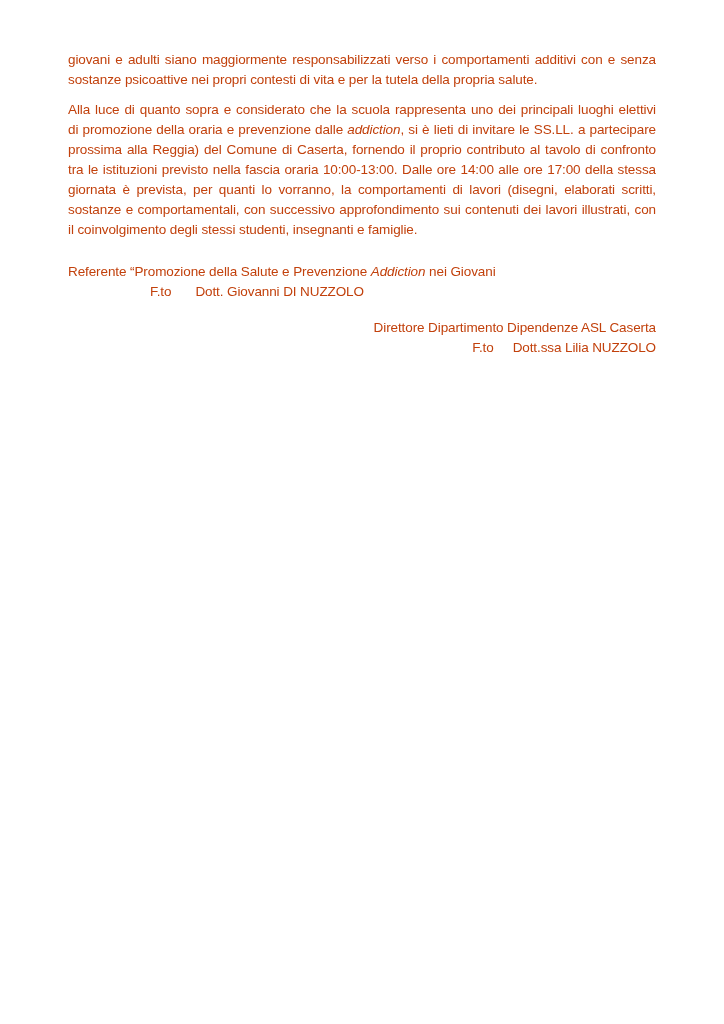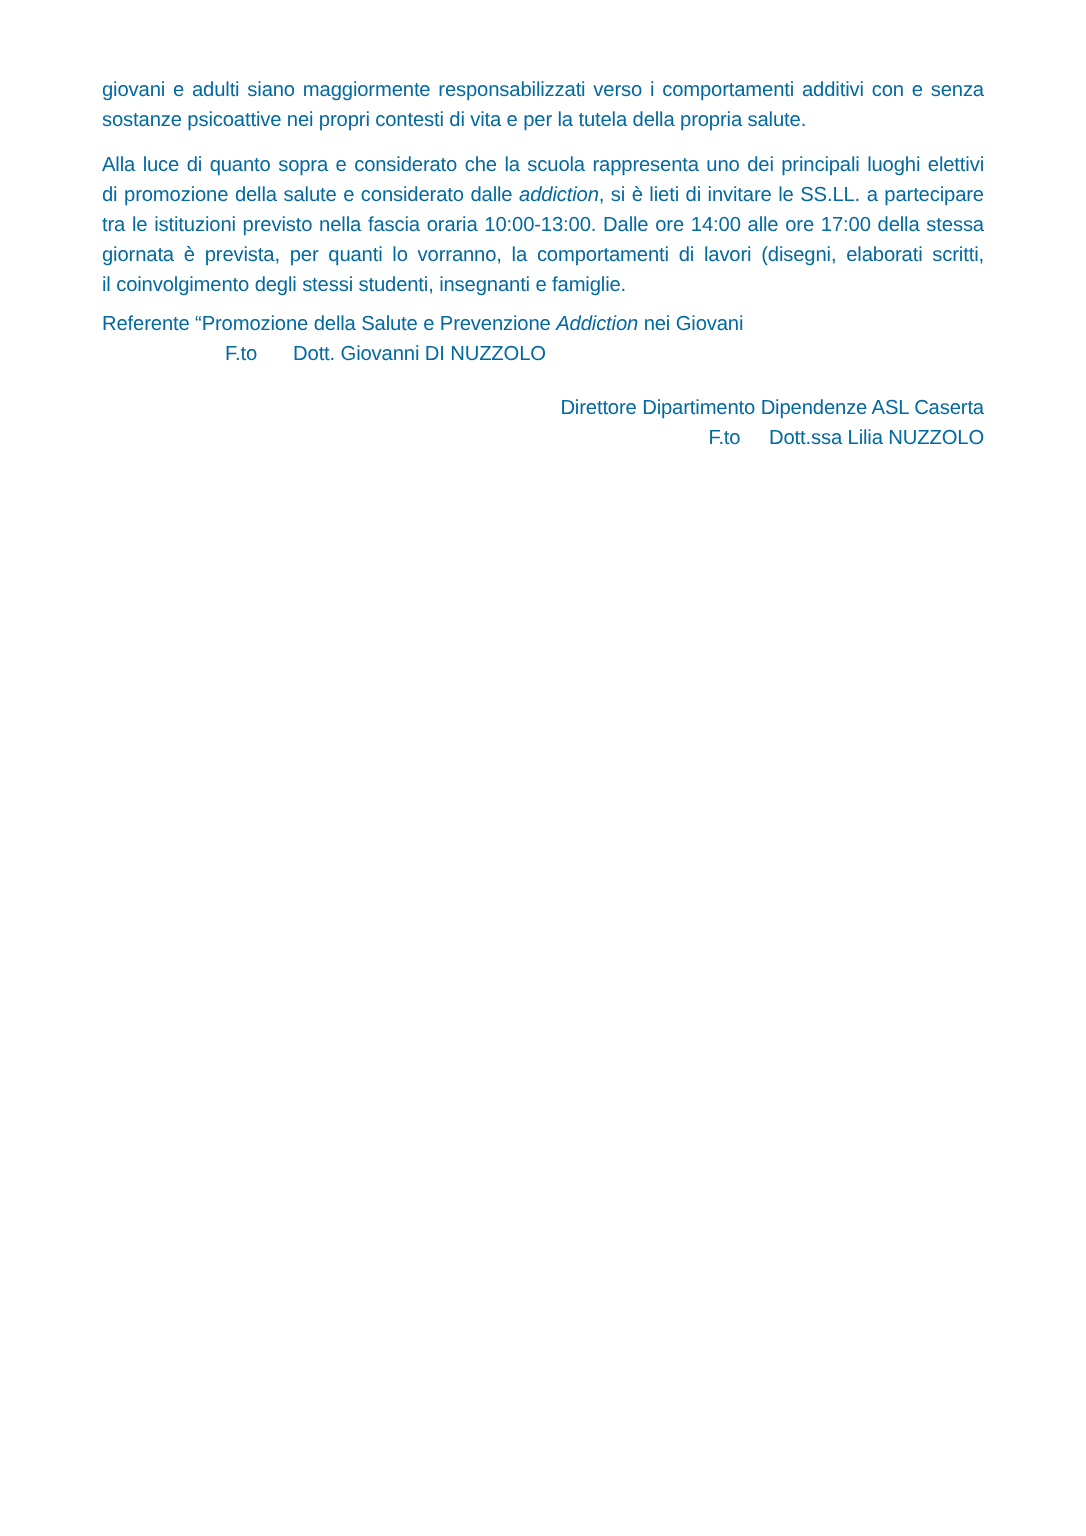--- a/index.html
+++ b/index.html
@@ -7,62 +7,64 @@
     padding: 0;
     background: #ffffff;
   }
   .page {
     position: relative;
     width: 724px;
     height: 1024px;
     box-sizing: border-box;
     background: #ffffff;
     padding: 50px 68px 0 68px;
-    color: #0369a1;
+    color: #c2410c;
     font-family: "Liberation Sans", "DejaVu Sans", sans-serif;
     font-size: 13.5px;
     line-height: 20px;
     letter-spacing: -0.1px;
     overflow: hidden;
   }
   .para { margin: 0; }
   .line {
     height: 20px;
     overflow: hidden;
     text-align: justify;
     text-align-last: justify;
   }
   .line-last {
     text-align: right;
     text-align-last: left;
   }
   .p2 { margin-top: 10px; }
   .it { font-style: italic; }
-  .referente-block { margin-top: 6px; }
+  .referente-block { margin-top: 22px; }
   .fto-line-left { padding-left: 82px; }
   .fto-line-left .fto { margin-right: 24px; }
   .direttore-block { margin-top: 16px; text-align: right; }
   .direttore-block .fto { margin-right: 19px; }
 </style>
 </head>
 <body>
 
 <div class="page">
 
   <div class="para">
     <div class="line">giovani e adulti siano maggiormente responsabilizzati verso i comportamenti additivi con e senza</div>
     <div class="line line-last">sostanze psicoattive nei propri contesti di vita e per la tutela della propria salute.</div>
   </div>
 
   <div class="para p2">
     <div class="line">Alla luce di quanto sopra e considerato che la scuola rappresenta uno dei principali luoghi elettivi</div>
-    <div class="line"><span>di promozione della salute e considerato dalle</span>
+    <div class="line"><span>di promozione della oraria e prevenzione dalle</span>
       <span class="it">addiction</span><span>, si è lieti di invitare le SS.LL. a partecipare</span></div>
+    <div class="line">prossima alla Reggia) del Comune di Caserta, fornendo il proprio contributo al tavolo di confronto</div>
     <div class="line">tra le istituzioni previsto nella fascia oraria 10:00-13:00. Dalle ore 14:00 alle ore 17:00 della stessa</div>
     <div class="line">giornata è prevista, per quanti lo vorranno, la comportamenti di lavori (disegni, elaborati scritti,</div>
+    <div class="line">sostanze e comportamentali, con successivo approfondimento sui contenuti dei lavori illustrati, con</div>
     <div class="line line-last">il coinvolgimento degli stessi studenti, insegnanti e famiglie.</div>
   </div>
 
   <div class="referente-block">
     <div class="line line-last"><span>Referente “Promozione della Salute e Prevenzione</span>
       <span class="it">Addiction</span>
       <span>nei Giovani</span></div>
     <div class="line line-last fto-line-left">
       <span class="fto">F.to</span><span>Dott. Giovanni DI NUZZOLO</span>
     </div>

